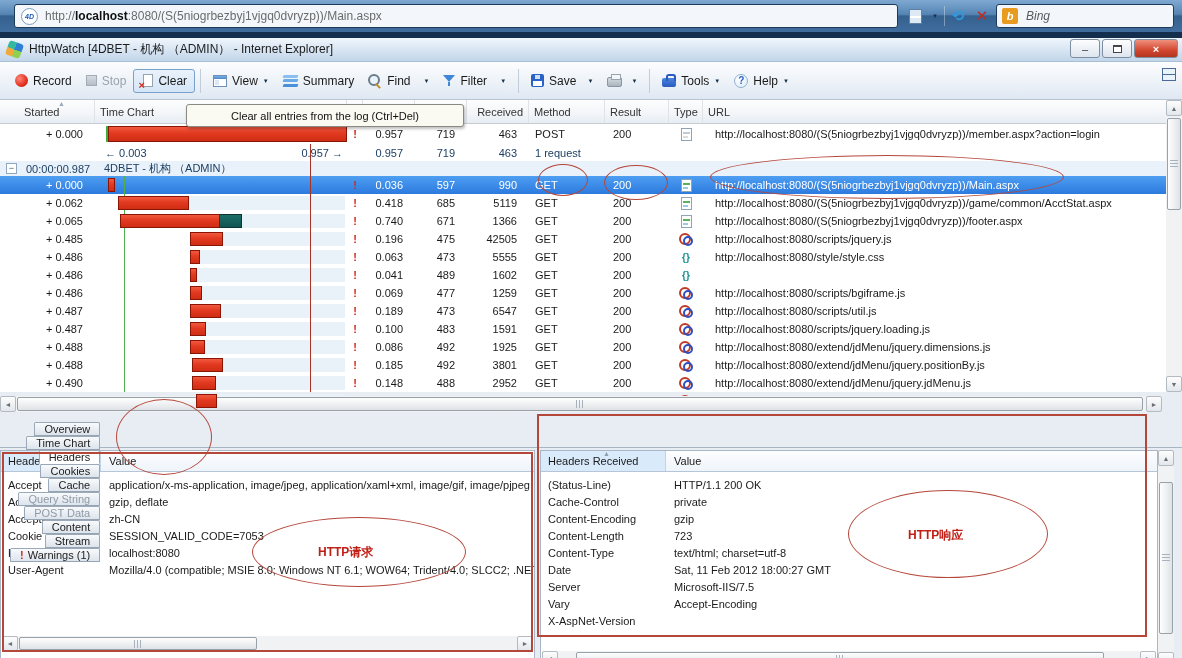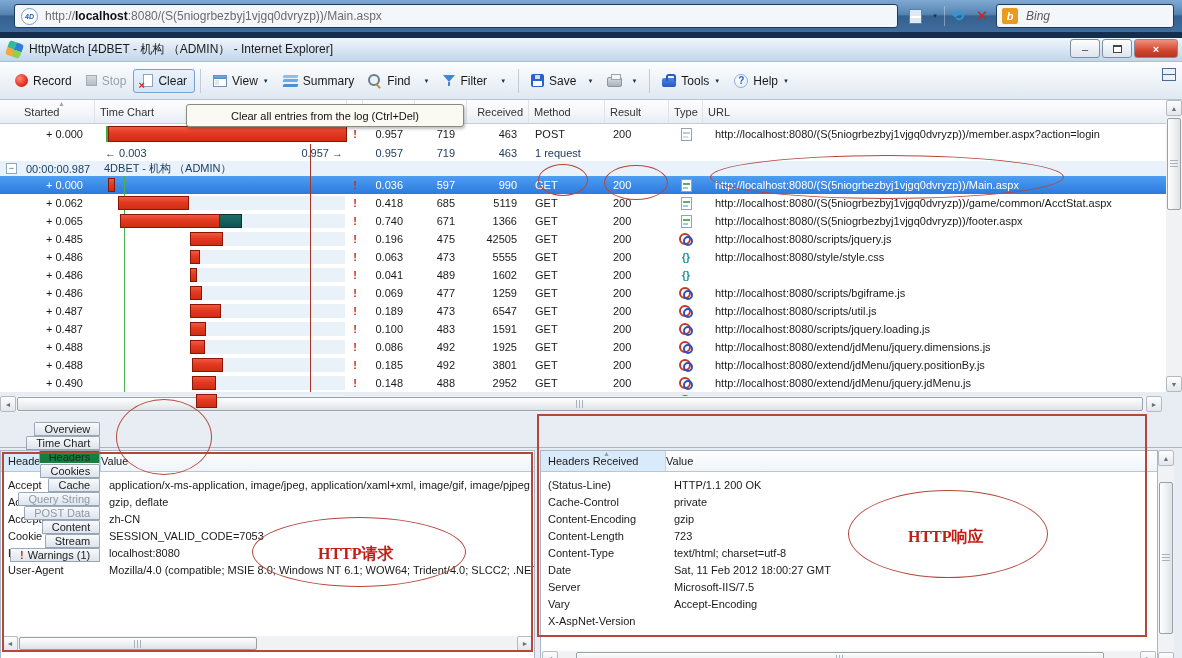--- a/index.html
+++ b/index.html
@@ -146,46 +146,46 @@
   .sb.h .sb-thumb{ top:1px; bottom:1px; }
   .grip-v{ width:9px; height:8px; background:repeating-linear-gradient(90deg,#a8b2bc 0 1px,transparent 1px 3px); }
   .grip-h{ height:9px; width:8px; background:repeating-linear-gradient(180deg,#a8b2bc 0 1px,transparent 1px 3px); }
 
   
   .bottom-zone{ position:absolute; left:0; top:412px; width:1182px; height:246px; background:#e8edf3; }
   .tabbar{ position:absolute; left:2px; top:10px; height:26px; display:flex; align-items:flex-end; z-index:2;flex-direction:column; }
   .tab{ height:23px; padding:0 9px; margin-right:2px; display:flex; align-items:center; gap:4px; font-size:11px; color:#222;
     background:linear-gradient(180deg,#f8fafc,#dde4ec); border:1px solid #9aa8b8; border-bottom:1px solid #96a4b4;
     border-radius:2px 2px 0 0; white-space:nowrap; }
-  .tab.active{ height:28px; background:#15803d; border-bottom:1px solid #fff; font-size:11px; }
+  .tab.active{ height:28px; background:#ffffff; border-bottom:1px solid #fff; font-size:11px; }
   .tab.disabled{ color:#909aa6; }
   .tab.warn-tab{ margin-left:8px; }
   .tab .wmark{ color:#d02a1e; font-weight:bold; }
   .tab-underline{ position:absolute; left:0; top:35px; width:1182px; height:1px; background:#a8b6c4; }
 
   .panel{ position:absolute; background:#fff; border:1px solid #a8b6c6; font-size:11px; color:#1a1a1a; }
   .panel-left{ left:0px; top:38px; width:535px; height:216px; }
   .panel-right{ left:540px; top:38px; width:618px; height:218px; }
   .ph-row{ position:relative; display:flex; height:21px; border-bottom:1px solid #b6c6d8;
     background:linear-gradient(180deg,#fdfdfe,#eef4fa); }
   .ph-name{ display:flex; align-items:center; padding-left:7px; background:#d9eafa; border-right:1px solid #c0d4e8; }
-  .ph-value{ display:flex; align-items:center; }
+  .ph-value{ display:flex; align-items:center; padding-left:8px; }
   .panel-left .ph-name{ width:100px; } .panel-right .ph-name{ width:125px; }
   .ph-sort{ position:absolute; top:-1px; font-size:7px; color:#8aa0b6; }
   .hdr-row{ display:flex; height:17px; align-items:center; }
   .hdr-row .hname{ flex:0 0 auto; padding-left:7px; overflow:hidden; white-space:nowrap; }
   .panel-left .hname{ width:100px; } .panel-right .hname{ width:125px; }
   .hdr-row .hval{ flex:1; padding-left:8px; overflow:hidden; white-space:nowrap; }
   .hdr-rows{ padding-top:4px; }
 
   
   .anno{ position:absolute; border:2px solid #b5473a; pointer-events:none; z-index:50; }
   .anno.ellipse{ border-radius:50%; border-width:1.6px; }
-  .anno-label{ position:absolute; color:#c01f16; font-size:16px; font-weight:bold; pointer-events:none; z-index:51;
-    font-family:Liberation Serif, serif; }
+  .anno-label{ position:absolute; color:#c01f16; font-size:12px; font-weight:bold; pointer-events:none; z-index:51;
+    font-family:Liberation Sans, sans-serif; }
 </style>
 </head>
 <body>
 
 <div id="app">
 
   <div class="ie-bar">
     <div class="addr">
       <span class="favicon">4D</span>
       <span class="url-text"><span>http://</span><b>localhost</b><span>:8080/(S(5niogrbezbyj1vjgq0dvryzp))/Main.aspx</span></span>

